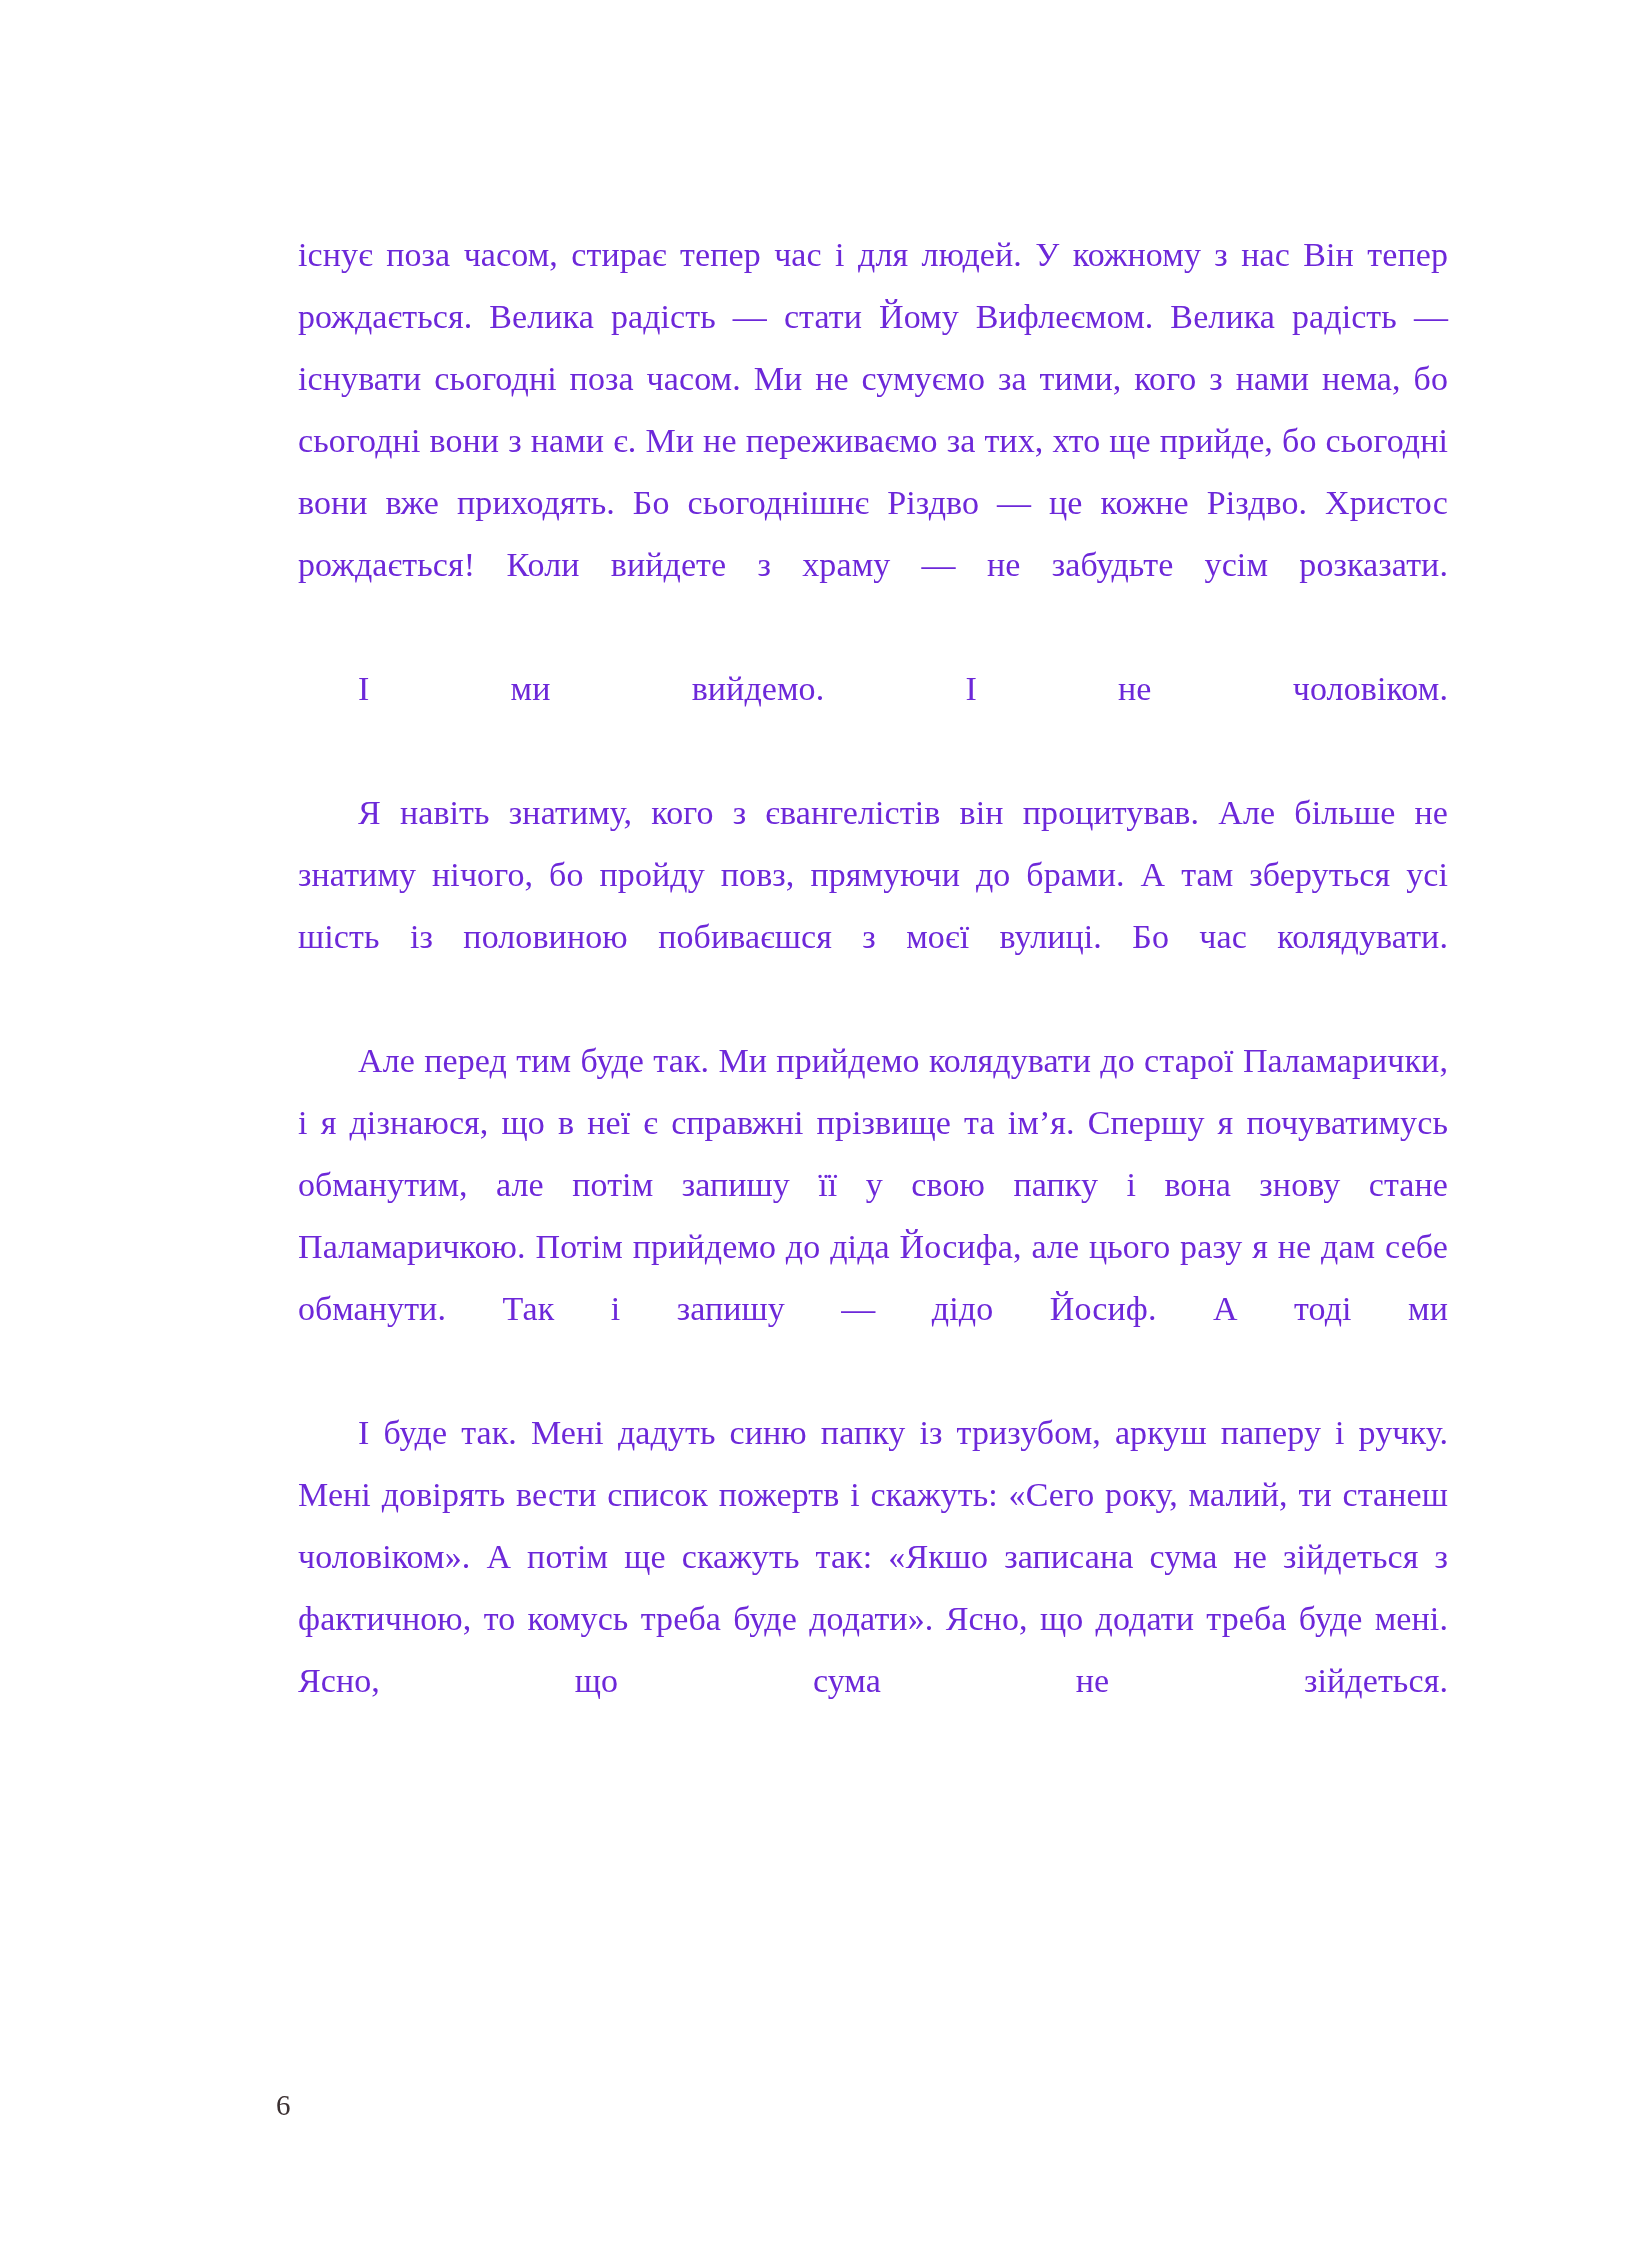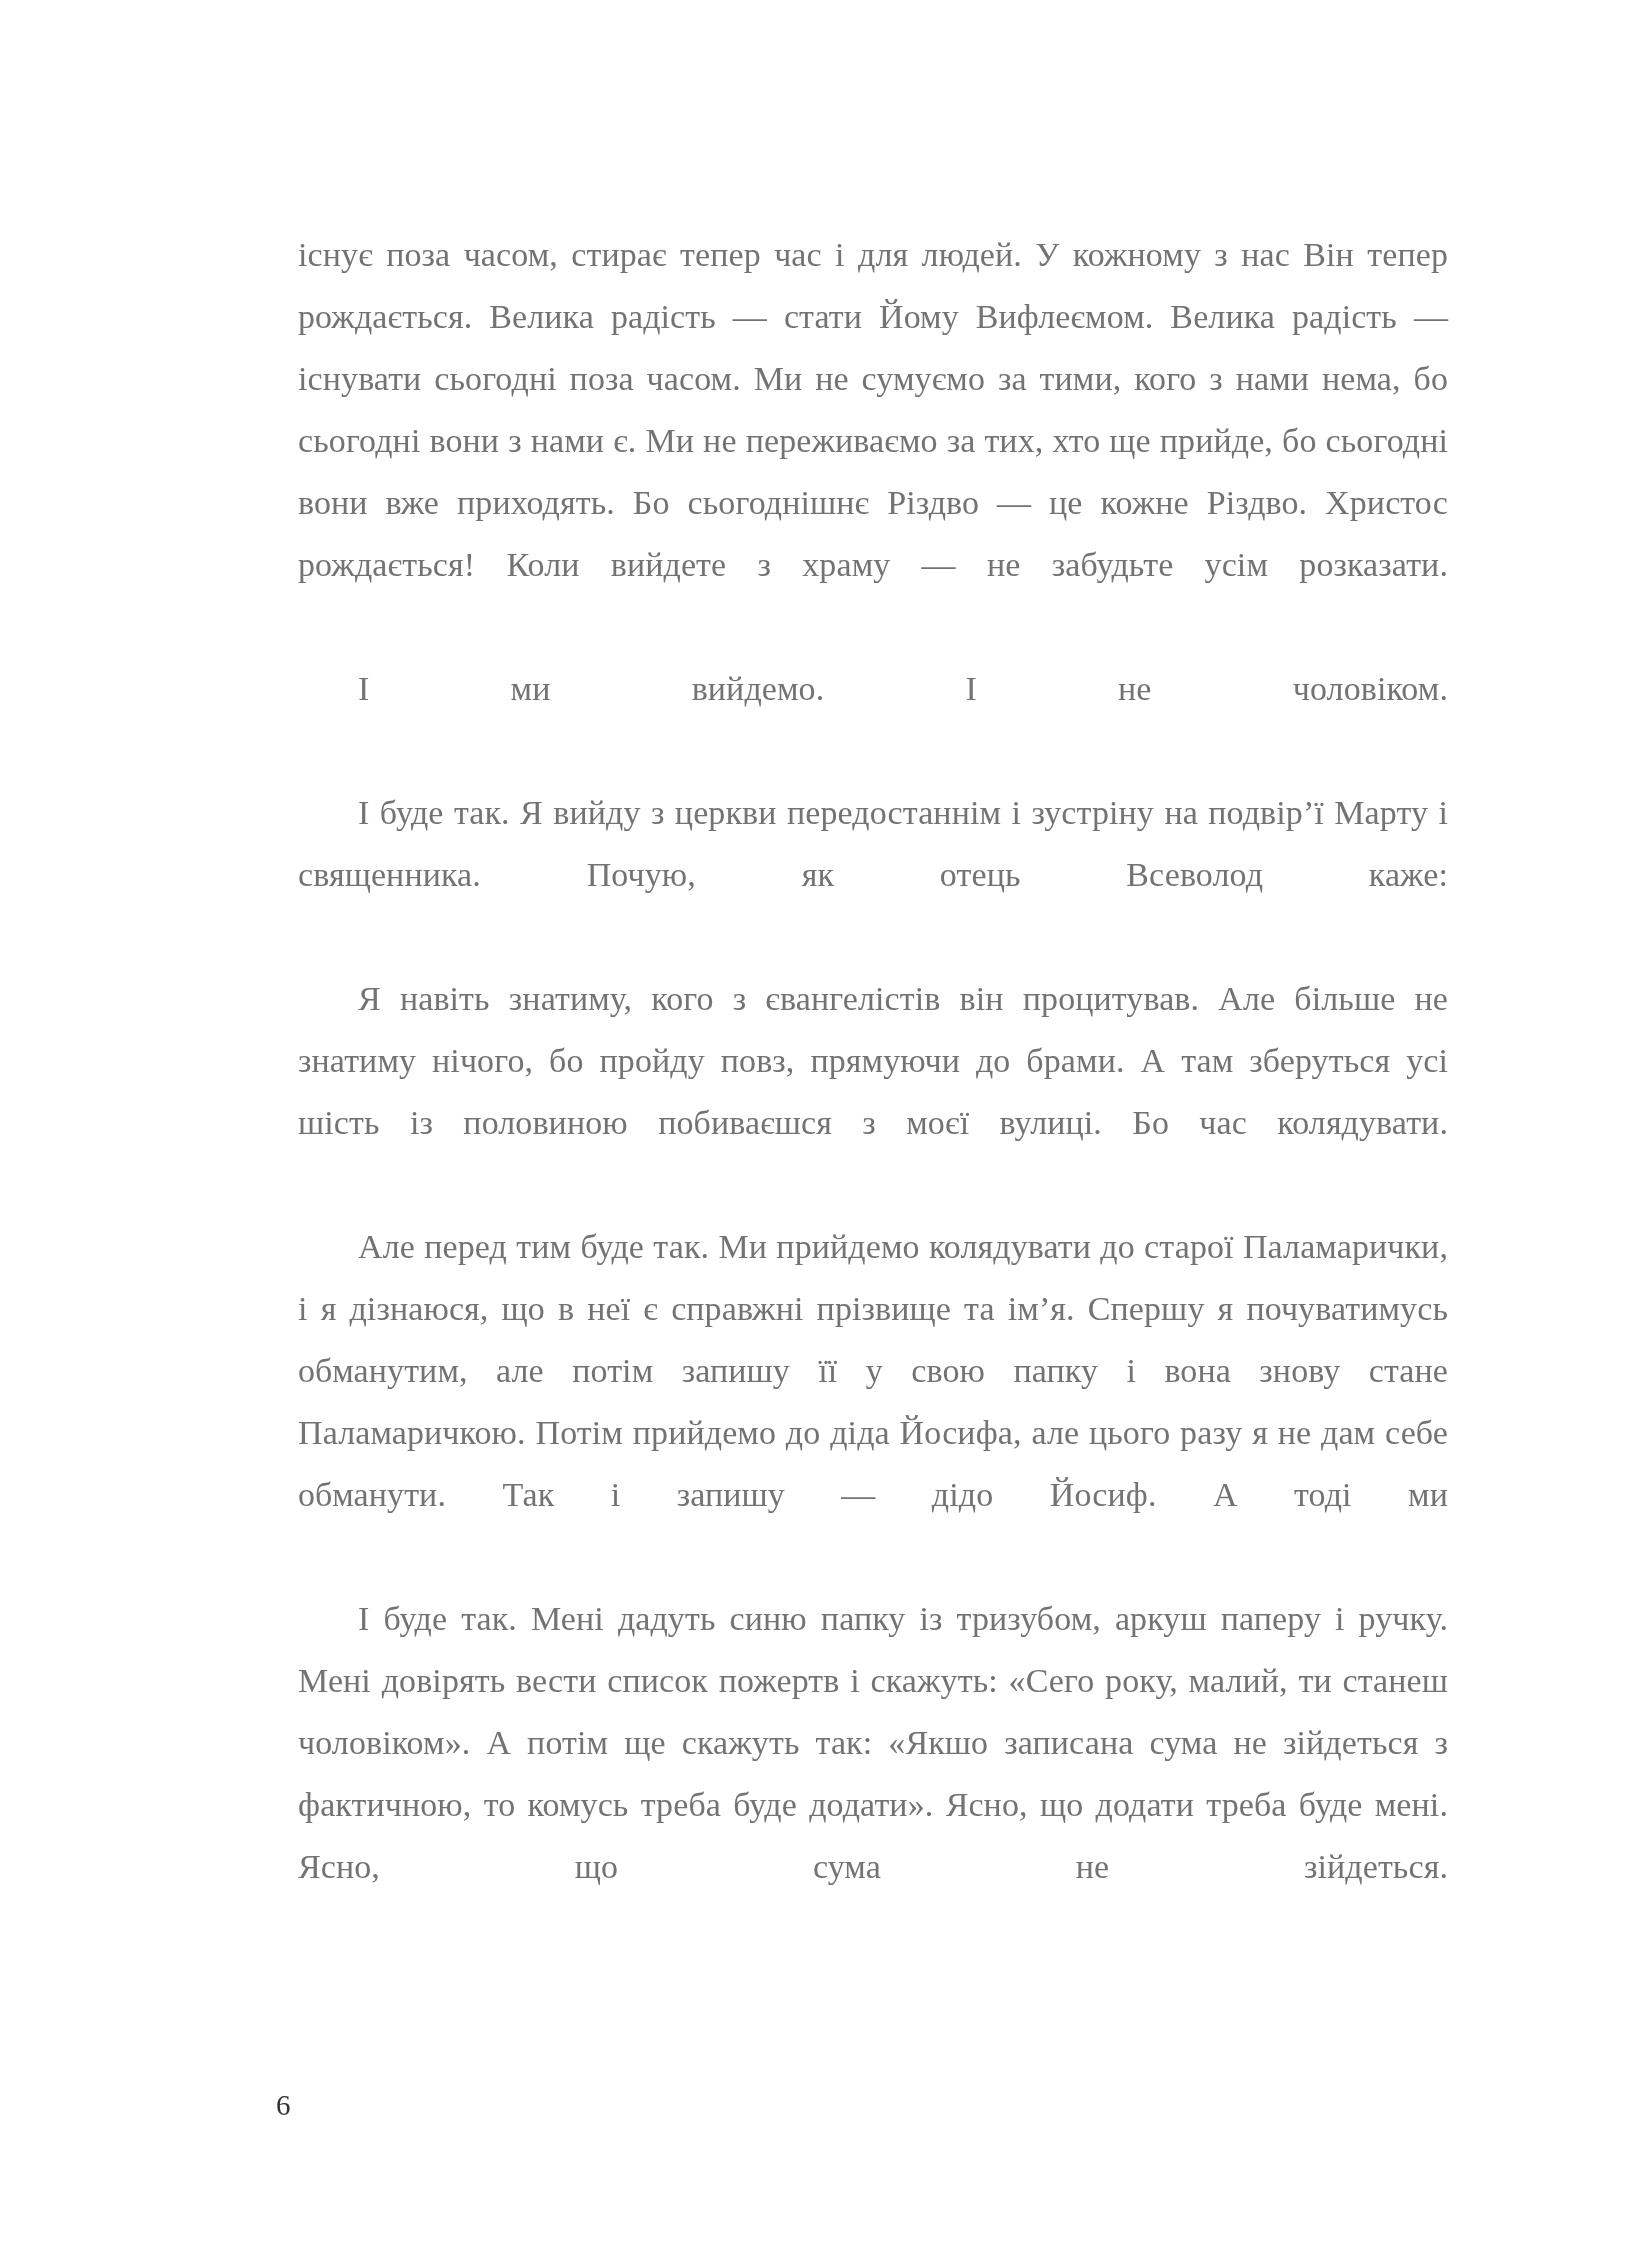--- a/index.html
+++ b/index.html
@@ -23,21 +23,21 @@
     left: 298px;
     top: 224px;
     width: 1150px;
   }
 
   .para {
     margin: 0;
     font-family: "Liberation Serif", "DejaVu Serif", serif;
     font-size: 34px;
     line-height: 62px;
-    color: #737373;
+    color: #6d28d9;
     text-align: justify;
     text-justify: inter-word;
     hyphens: manual;
     -webkit-hyphens: manual;
     letter-spacing: 0.1px;
     word-spacing: 0.4px;
   }
 
   .para.indent {
     text-indent: 60px;
@@ -68,21 +68,20 @@
 <body>
 
 <div class="page">
 
   <div class="text-block">
 
     <p class="para flush">існує поза часом, стирає тепер час і для людей. У кожному з нас Він тепер рождається. Велика радість — стати Йому Вифлеємом. Велика радість — існувати сьогодні поза часом. Ми не сумуємо за тими, кого з нами нема, бо сьогодні вони з нами є. Ми не переживаємо за тих, хто ще прийде, бо сьогодні вони вже приходять. Бо сьогоднішнє Різдво — це кожне Різдво. Христос рождається! Коли вийдете з храму — не забудьте усім розказати.</p>
 
     <p class="para indent">І ми вийдемо. І не чоловіком.</p>
 
-    <p class="para indent">І буде так. Я вийду з церкви передостаннім і зустріну на подвір’ї Марту і священника. Почую, як отець Всеволод каже:</p>
 
 
     <p class="para indent">Я навіть знатиму, кого з євангелістів він процитував. Але більше не знатиму нічого, бо пройду повз, прямуючи до брами. А там зберуться усі шість із половиною побиваєшся з моєї вулиці. Бо час колядувати.</p>
 
     <p class="para indent">Але перед тим буде так. Ми прийдемо колядувати до старої Паламарички, і я дізнаюся, що в неї є справжні прізвище та ім’я. Спершу я почуватимусь обманутим, але потім запишу її у свою папку і вона знову стане Паламаричкою. Потім прийдемо до діда Йосифа, але цього разу я не дам себе обманути. Так і запишу — дідо Йосиф. А тоді ми</p>
 
     <p class="para indent">І буде так. Мені дадуть синю папку із тризубом, аркуш паперу і ручку. Мені довірять вести список пожертв і скажуть: «Сего року, малий, ти станеш чоловіком». А потім ще скажуть так: «Якшо записана сума не зійдеться з фактичною, то комусь треба буде додати». Ясно, що додати треба буде мені. Ясно, що сума не зійдеться.</p>
 
   </div>
 

